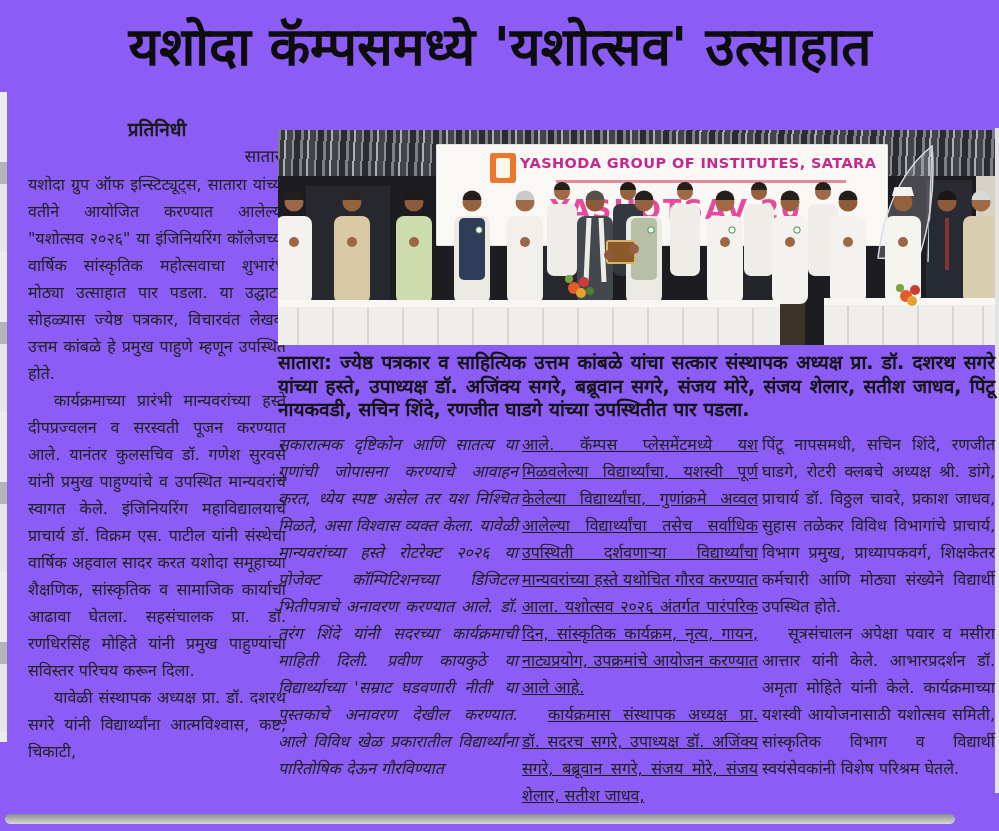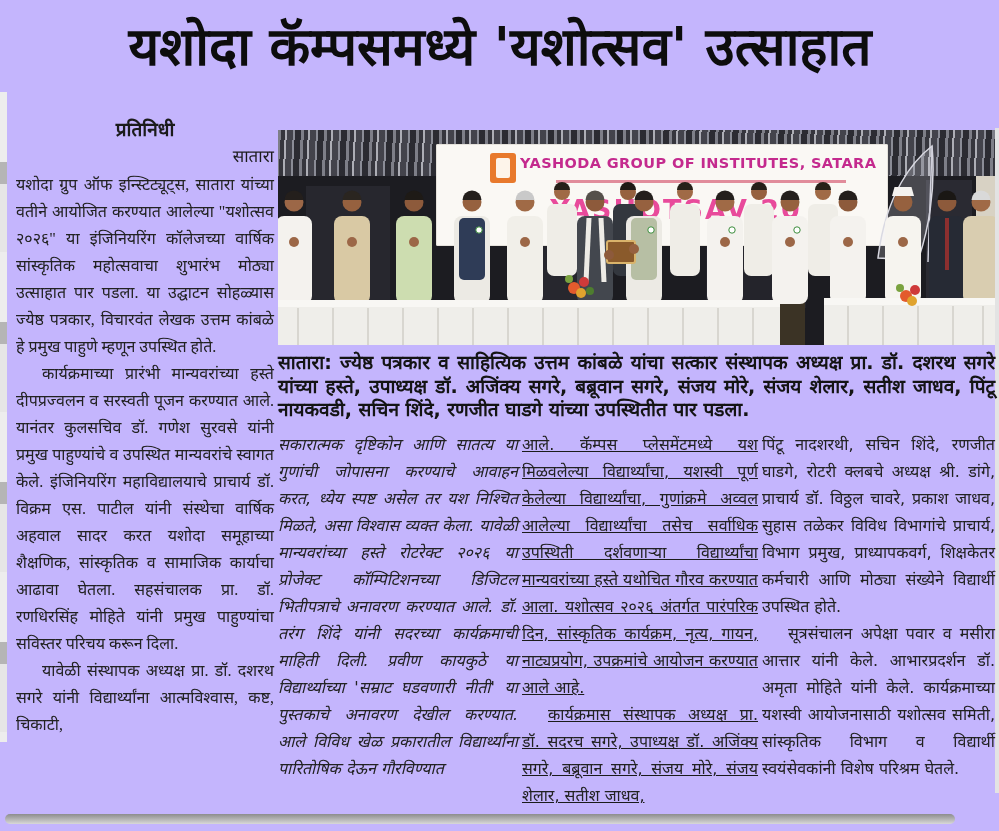--- a/index.html
+++ b/index.html
@@ -1,37 +1,37 @@
 <!DOCTYPE html>
 <html><head>
 <meta charset="utf-8">
 <style>
   html,body{margin:0;padding:0;background:#ffffff;}
   .page{
-    position:relative;width:999px;height:831px;background:#c4b5fd;overflow:hidden;
+    position:relative;width:999px;height:831px;background:#8b5cf6;overflow:hidden;
     font-family:"DejaVu Sans",sans-serif;color:#1b1b1b;
   }
   
   .edge-left{
     position:absolute;left:0;top:92px;width:7px;height:650px;
     background:repeating-linear-gradient(180deg,#ededed 0 70px,#b5b5b5 70px 92px,#e6e6e6 92px 160px);
   }
   .edge-right{position:absolute;left:995px;top:128px;width:4px;height:665px;background:#e3e3e3;}
   .bottom-divider{
     position:absolute;left:5px;top:814px;width:950px;height:10px;border-radius:5px;
     background:linear-gradient(180deg,#8d8d8d,#d8d8d8);
   }
   
   .headline{
     position:absolute;left:30px;top:14px;width:940px;margin:0;
     font-size:53px;line-height:1.25;font-weight:bold;text-align:center;color:#0d0d0d;
     letter-spacing:0px;
   }
   
-  .col1{position:absolute;left:16px;top:116px;width:258px;font-family:Liberation Serif, serif;}
+  .col1{position:absolute;left:28px;top:116px;width:258px;}
   .byline{font-weight:bold;font-size:19px;text-align:center;margin:0 0 2px 0;}
   .dateline{font-size:17px;text-align:right;margin:0 0 4px 0;}
   .body-text{font-size:16px;line-height:27px;text-align:justify;margin:0;color:#222;}
   .body-text + .body-text{margin-top:0;}
   .indent{text-indent:26px;}
   
   .photo{position:absolute;left:278px;top:130px;width:717px;height:215px;background:#1c1c21;overflow:hidden;}
   .tinsel{
     position:absolute;left:0;top:0;width:717px;height:46px;opacity:.85;
     background:repeating-linear-gradient(93deg,#8f909a 0 3px,#3a3a42 3px 7px,#c6c7cf 7px 9px,#4a4a53 9px 15px,#9ea0ab 15px 17px,#2e2e35 17px 23px);
@@ -277,18 +277,18 @@
   <div class="caption">सातारा: ज्येष्ठ पत्रकार व साहित्यिक उत्तम कांबळे यांचा सत्कार संस्थापक अध्यक्ष प्रा. डॉ. दशरथ सगरे यांच्या हस्ते, उपाध्यक्ष डॉ. अजिंक्य सगरे, बब्रूवान सगरे, संजय मोरे, संजय शेलार, सतीश जाधव, पिंटू नायकवडी, सचिन शिंदे, रणजीत घाडगे यांच्या उपस्थितीत पार पडला.</div>
 
   <div class="col2">
     <p class="body-text">सकारात्मक दृष्टिकोन आणि सातत्य या गुणांची जोपासना करण्याचे आवाहन करत, ध्येय स्पष्ट असेल तर यश निश्चित मिळते, असा विश्वास व्यक्त केला. यावेळी मान्यवरांच्या हस्ते रोटरेक्ट २०२६ या प्रोजेक्ट कॉम्पिटिशनच्या डिजिटल भितीपत्राचे अनावरण करण्यात आले. डॉ. तरंग शिंदे यांनी सदरच्या कार्यक्रमाची माहिती दिली. प्रवीण कायकुठे या विद्यार्थ्याच्या 'सम्राट घडवणारी नीती' या पुस्तकाचे अनावरण देखील करण्यात. आले विविध खेळ प्रकारातील विद्यार्थ्यांना पारितोषिक देऊन गौरविण्यात</p>
   </div>
   <div class="col3">
     <p class="body-text">आले. कॅम्पस प्लेसमेंटमध्ये यश मिळवलेल्या विद्यार्थ्यांचा, यशस्वी पूर्ण केलेल्या विद्यार्थ्यांचा, गुणांक्रमे अव्वल आलेल्या विद्यार्थ्यांचा तसेच सर्वाधिक उपस्थिती दर्शवणाऱ्या विद्यार्थ्यांचा मान्यवरांच्या हस्ते यथोचित गौरव करण्यात आला. यशोत्सव २०२६ अंतर्गत पारंपरिक दिन, सांस्कृतिक कार्यक्रम, नृत्य, गायन, नाट्यप्रयोग, उपक्रमांचे आयोजन करण्यात आले आहे.</p>
     <p class="body-text indent">कार्यक्रमास संस्थापक अध्यक्ष प्रा. डॉ. सदरच सगरे, उपाध्यक्ष डॉ. अजिंक्य सगरे, बब्रूवान सगरे, संजय मोरे, संजय शेलार, सतीश जाधव,</p>
   </div>
   <div class="col4">
-    <p class="body-text">पिंटू नादशरथी, सचिन शिंदे, रणजीत घाडगे, रोटरी क्लबचे अध्यक्ष श्री. डांगे, प्राचार्य डॉ. विठ्ठल चावरे, प्रकाश जाधव, सुहास तळेकर विविध विभागांचे प्राचार्य, विभाग प्रमुख, प्राध्यापकवर्ग, शिक्षकेतर कर्मचारी आणि मोठ्या संख्येने विद्यार्थी उपस्थित होते.</p>
+    <p class="body-text">पिंटू नापसमधी, सचिन शिंदे, रणजीत घाडगे, रोटरी क्लबचे अध्यक्ष श्री. डांगे, प्राचार्य डॉ. विठ्ठल चावरे, प्रकाश जाधव, सुहास तळेकर विविध विभागांचे प्राचार्य, विभाग प्रमुख, प्राध्यापकवर्ग, शिक्षकेतर कर्मचारी आणि मोठ्या संख्येने विद्यार्थी उपस्थित होते.</p>
     <p class="body-text indent">सूत्रसंचालन अपेक्षा पवार व मसीरा आत्तार यांनी केले. आभारप्रदर्शन डॉ. अमृता मोहिते यांनी केले. कार्यक्रमाच्या यशस्वी आयोजनासाठी यशोत्सव समिती, सांस्कृतिक विभाग व विद्यार्थी स्वयंसेवकांनी विशेष परिश्रम घेतले.</p>
   </div>
 
   <div class="bottom-divider"></div>
 </div>
 
 </body></html>

